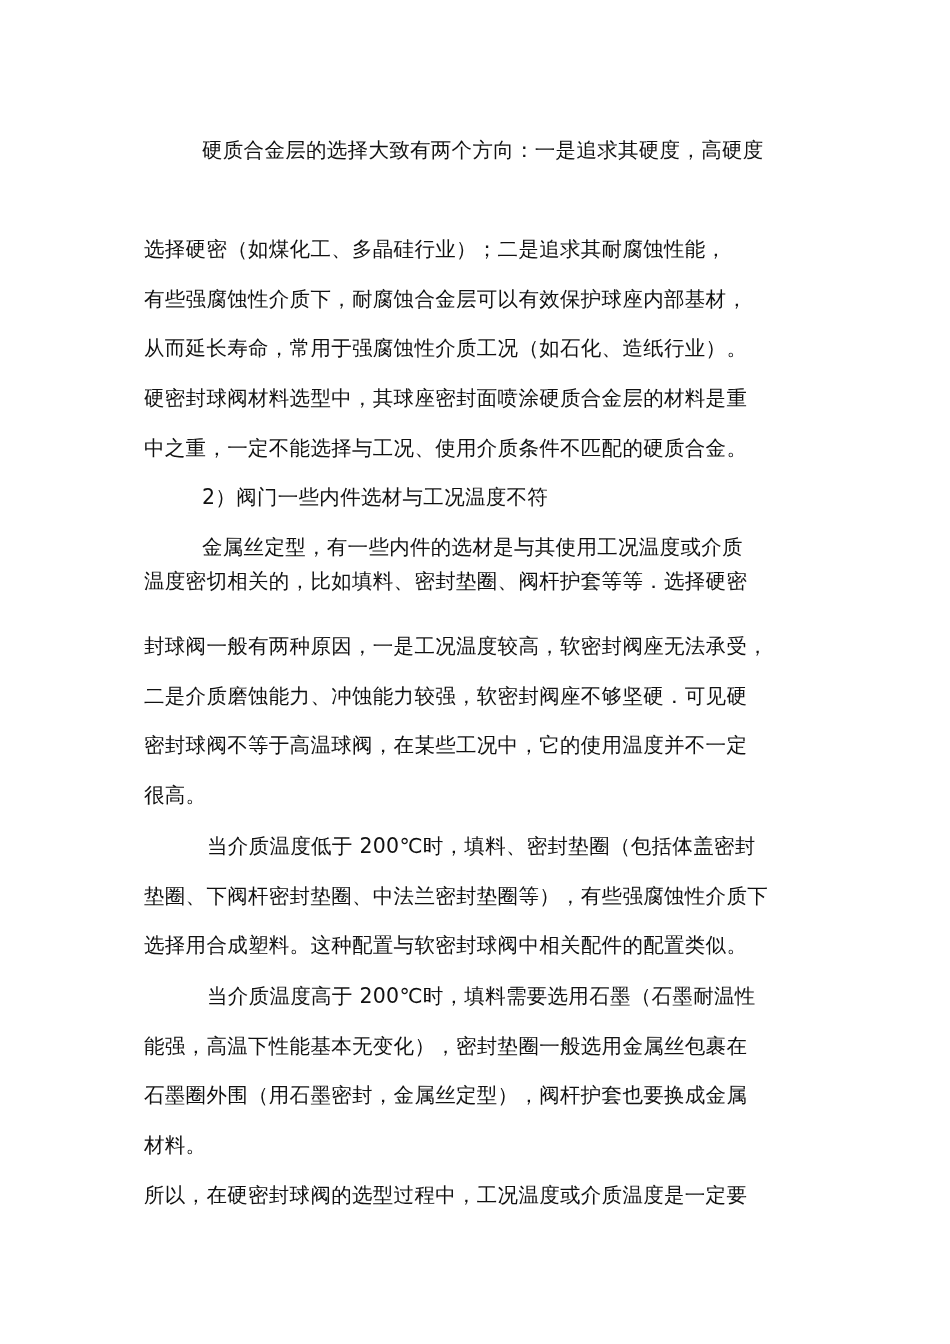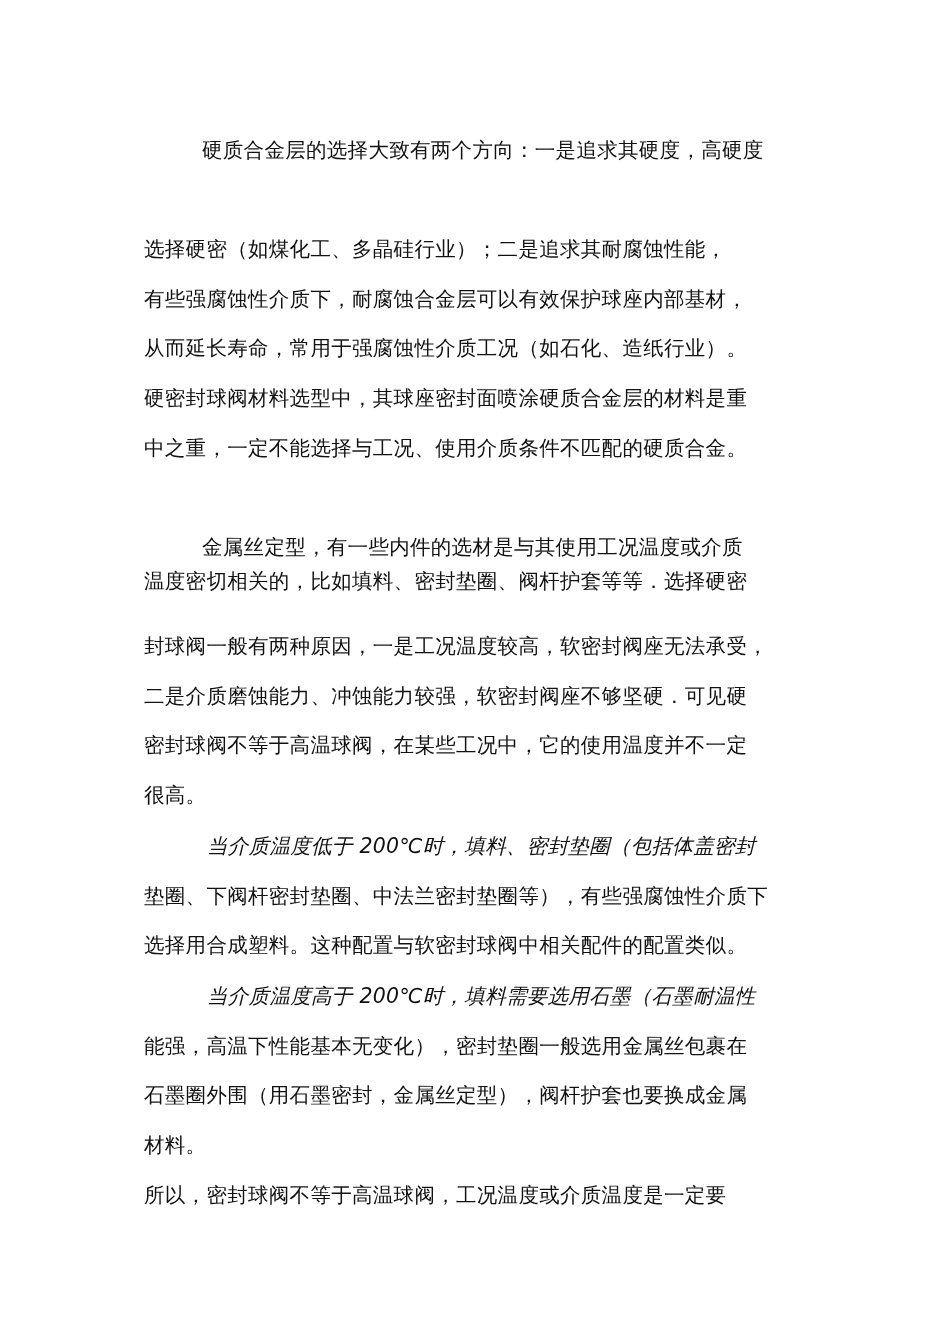--- a/index.html
+++ b/index.html
@@ -2,39 +2,40 @@
 <html><head>
 <meta charset="utf-8">
 <style>
   html, body { margin: 0; padding: 0; background: #ffffff; }
   body { width: 950px; height: 1344px; position: relative; overflow: hidden;
          font-family: "DejaVu Sans", sans-serif; color: #111111; }
   .page { position: absolute; left: 0; top: 0; width: 950px; height: 1112px; background: #fff; }
   .line { position: absolute; left: 144px; font-size: 20.5px; line-height: 26px; white-space: nowrap;
           letter-spacing: 0.3px; }
   .indent { left: 202px; }
-  .indent2 { left: 207px; font-style: italic; }
+  .indent2 { left: 207px; }
 </style>
 </head>
 <body>
 
 <div class="page">
   <div class="line indent" style="top:137px">硬质合金层的选择大致有两个方向：一是追求其硬度，高硬度</div>
   <div class="line" style="top:236px">选择硬密（如煤化工、多晶硅行业）；二是追求其耐腐蚀性能，</div>
   <div class="line" style="top:286px">有些强腐蚀性介质下，耐腐蚀合金层可以有效保护球座内部基材，</div>
   <div class="line" style="top:335px">从而延长寿命，常用于强腐蚀性介质工况（如石化、造纸行业）。</div>
   <div class="line" style="top:385px">硬密封球阀材料选型中，其球座密封面喷涂硬质合金层的材料是重</div>
   <div class="line" style="top:435px">中之重，一定不能选择与工况、使用介质条件不匹配的硬质合金。</div>
+  <div class="line indent" style="top:484px">2）阀门一些内件选材与工况温度不符</div>
   <div class="line indent" style="top:534px">金属丝定型，有一些内件的选材是与其使用工况温度或介质</div>
   <div class="line" style="top:568px">温度密切相关的，比如填料、密封垫圈、阀杆护套等等．选择硬密</div>
   <div class="line" style="top:633px">封球阀一般有两种原因，一是工况温度较高，软密封阀座无法承受，</div>
   <div class="line" style="top:683px">二是介质磨蚀能力、冲蚀能力较强，软密封阀座不够坚硬．可见硬</div>
   <div class="line" style="top:732px">密封球阀不等于高温球阀，在某些工况中，它的使用温度并不一定</div>
   <div class="line" style="top:782px">很高。</div>
   <div class="line indent2" style="top:833px">当介质温度低于 200℃时，填料、密封垫圈（包括体盖密封</div>
   <div class="line" style="top:883px">垫圈、下阀杆密封垫圈、中法兰密封垫圈等），有些强腐蚀性介质下</div>
   <div class="line" style="top:932px">选择用合成塑料。这种配置与软密封球阀中相关配件的配置类似。</div>
   <div class="line indent2" style="top:983px">当介质温度高于 200℃时，填料需要选用石墨（石墨耐温性</div>
   <div class="line" style="top:1082px">石墨圈外围（用石墨密封，金属丝定型），阀杆护套也要换成金属</div>
   <div class="line" style="top:1033px">能强，高温下性能基本无变化），密封垫圈一般选用金属丝包裹在</div>
   <div class="line" style="top:1132px">材料。</div>
-  <div class="line" style="top:1182px">所以，密封球阀不等于高温球阀，工况温度或介质温度是一定要</div>
+  <div class="line" style="top:1182px">所以，在硬密封球阀的选型过程中，工况温度或介质温度是一定要</div>
 </div>
 
 </body></html>

